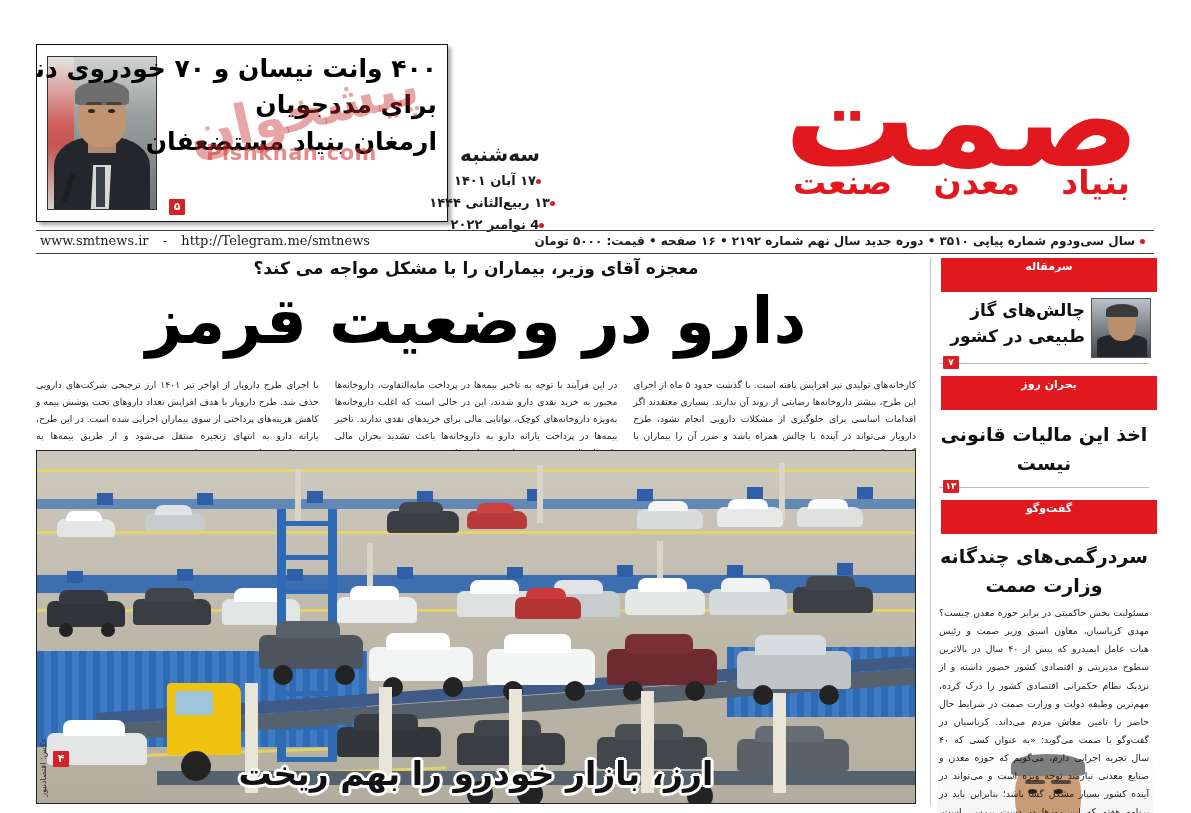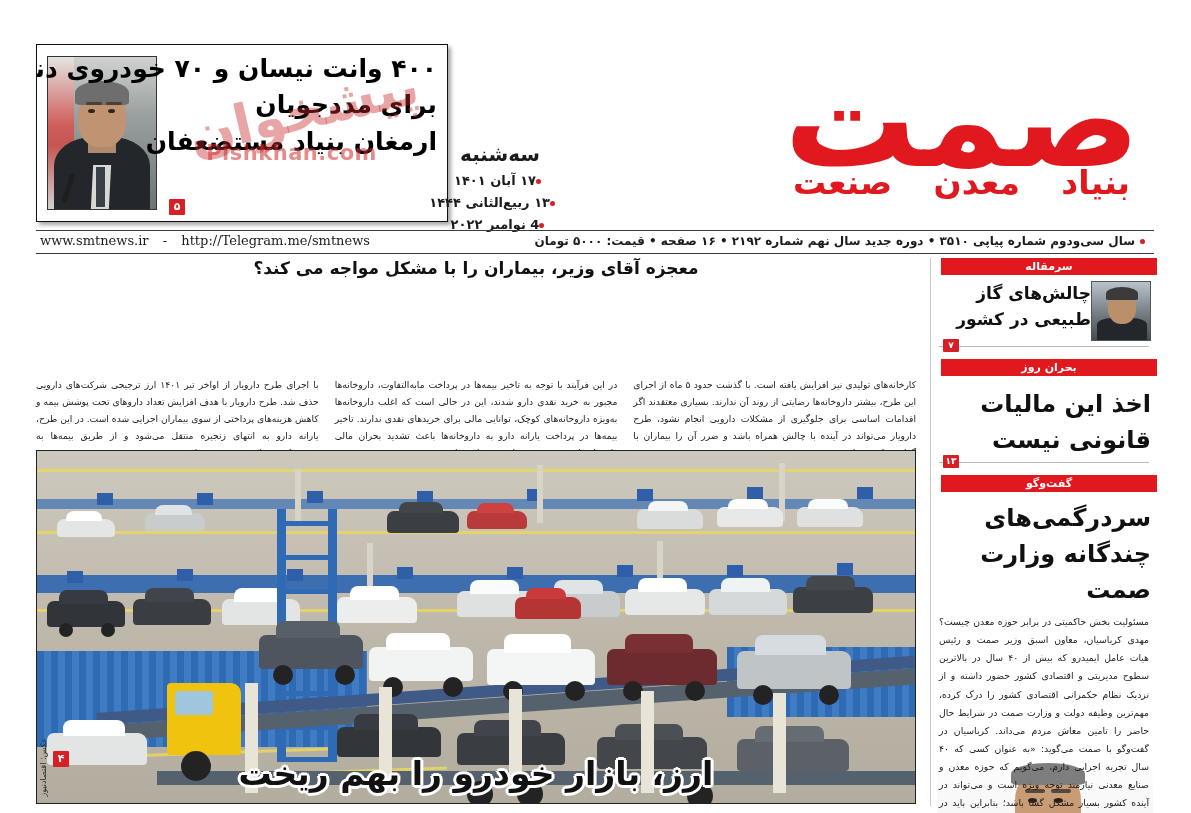--- a/index.html
+++ b/index.html
@@ -177,30 +177,30 @@
   }
   .photo-credit{
     position:absolute;left:2px;bottom:6px;font-size:8px;color:#2a2a2a;
     writing-mode:vertical-rl;transform:rotate(180deg);white-space:nowrap;direction:rtl;
   }
 
   
   .sidebar{position:absolute;left:930px;top:258px;width:226px;height:548px;
     border-left:1px solid #c9c9c9;padding-left:0;}
   .sb-label{
-    width:216px;height:17px;background:#e1191f;color:#fff;text-align:center;
+    width:216px;height:34px;background:#e1191f;color:#fff;text-align:center;
     font-size:11px;font-weight:bold;line-height:17px;direction:rtl;margin:0 0 0 4px;
   }
   .sb-block{position:relative;margin-bottom:6px;}
-  .sb-row{display:flex;flex-direction:row-reverse;align-items:flex-start;padding:6px 6px 0 6px;}
+  .sb-row{display:flex;flex-direction:row-reverse;align-items:flex-start;gap:6px;padding:6px 6px 0 6px;}
   .sb-title{
     direction:rtl;text-align:right;font-size:17px;font-weight:bold;color:#111;
     line-height:1.5;flex:1;
   }
-  .sb-title.center{text-align:right;font-size:24px;}
+  .sb-title.center{text-align:center;font-size:19px;}
   .sb-thumb{
     width:58px;height:58px;border:1px solid #555;overflow:hidden;position:relative;
     background:#8b8f92;flex:none;
   }
   .th-bg{position:absolute;inset:0;background:linear-gradient(180deg,#b9c3cb 0%,#6f767c 60%,#474c50 100%);}
   .th-head{position:absolute;left:16px;top:10px;width:28px;height:32px;background:#b98f6c;border-radius:46%;}
   .th-hair{position:absolute;left:14px;top:5px;width:32px;height:13px;background:#3b3b3b;border-radius:50% 50% 8% 8%;}
   .th-body{position:absolute;left:5px;bottom:0;width:50px;height:22px;background:#23262b;border-radius:30% 30% 0 0;}
   .sb-underline{
     position:relative;height:1px;background:#b9b9b9;margin:5px 8px 0 8px;
@@ -289,20 +289,21 @@
       <span class="sep">-</span>
       <span>http://Telegram.me/smtnews</span>
     </div>
     <div class="ib-right">
       <span class="bdot"></span><span>سال سی‌ودوم شماره پیاپی ۳۵۱۰ • دوره جدید سال نهم شماره ۲۱۹۲ • ۱۶ صفحه • قیمت: ۵۰۰۰ تومان</span>
     </div>
   </div>
 
   <div class="main">
     <div class="kicker">معجزه آقای وزیر، بیماران را با مشکل مواجه می کند؟</div>
+    <div class="headline">دارو در وضعیت قرمز</div>
 
     <div class="lede">
       <div class="lede-col">
         <p>با اجرای طرح دارویار از اواخر تیر ۱۴۰۱ ارز ترجیحی شرکت‌های دارویی حذف شد. طرح دارویار با هدف افزایش تعداد داروهای تحت پوشش بیمه و کاهش هزینه‌های پرداختی از سوی بیماران اجرایی شده است. در این طرح، یارانه دارو به انتهای زنجیره منتقل می‌شود و از طریق بیمه‌ها به مصرف‌کننده نهایی تخصیص می‌یابد.</p>
       </div>
       <div class="lede-col">
         <p>در این فرآیند با توجه به تاخیر بیمه‌ها در پرداخت مابه‌التفاوت، داروخانه‌ها مجبور به خرید نقدی دارو شدند، این در حالی است که اغلب داروخانه‌ها به‌ویژه داروخانه‌های کوچک، توانایی مالی برای خریدهای نقدی ندارند. تاخیر بیمه‌ها در پرداخت یارانه دارو به داروخانه‌ها باعث تشدید بحران مالی داروخانه‌ها شده و قیمت تمام شده دارو برای</p>
       </div>
       <div class="lede-col">
         <p>کارخانه‌های تولیدی نیز افزایش یافته است. با گذشت حدود ۵ ماه از اجرای این طرح، بیشتر داروخانه‌ها رضایتی از روند آن ندارند. بسیاری معتقدند اگر اقدامات اساسی برای جلوگیری از مشکلات دارویی انجام نشود، طرح دارویار می‌تواند در آینده با چالش همراه باشد و ضرر آن را بیماران با گرانی و کمبود دارو می‌بینند.</p>
@@ -452,21 +453,21 @@
       <div class="sb-underline">
         <span class="sb-badge">۷</span>
       </div>
     </div>
 
     <div class="sb-block" style="margin-top:12px;">
       <div class="sb-label">بحران روز</div>
       <div class="sb-row" style="padding-top:10px;">
         <div class="sb-title center">اخذ این مالیات قانونی نیست</div>
       </div>
-      <div class="sb-underline" style="margin-top:4px;">
+      <div class="sb-underline" style="margin-top:10px;">
         <span class="sb-badge">۱۳</span>
       </div>
     </div>
 
     <div class="sb-block" style="margin-top:12px;">
       <div class="sb-label">گفت‌وگو</div>
       <div class="sb-row" style="padding-top:8px;">
         <div class="sb-title center">سردرگمی‌های چندگانه وزارت صمت</div>
       </div>
 

